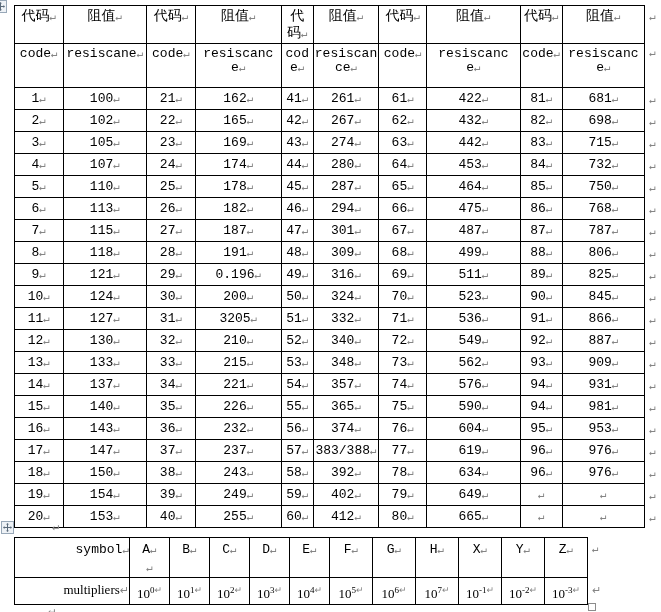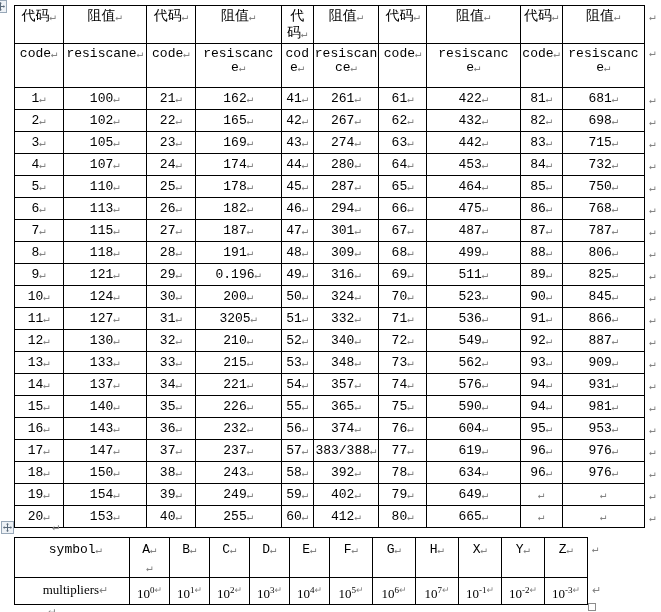--- a/index.html
+++ b/index.html
@@ -20,21 +20,21 @@
   .hdr-cn td { height:37px; font-size:14px; line-height:17px; padding-top:2px; }
   .hdr-en td { height:44px; line-height:14px; padding-top:3px; }
   .data-row td { height:21.3px; line-height:20px; vertical-align:middle; }
 
   
   .symbol-table { position:absolute; left:14px; top:537px; }
   .symbol-table td { border:1px solid #000; font-size:13px; vertical-align:top;
                      text-align:center; white-space:pre-line; overflow:hidden; padding:0; }
   .sym-row td { height:40px; line-height:18px; padding-top:3px; }
   .mul-row td { height:26px; line-height:20px; padding-top:2px;font-family:Liberation Serif, serif; }
-  .symbol-table td.label-cell { text-align:center; padding-left:7px; }
+  .symbol-table td.label-cell { text-align:right; padding-left:7px; }
   sup { font-size:9px; line-height:0; }
 
   
   .mark { color:#858585; font-size:11px; }
   .mark.raised { font-size:9px; vertical-align:super; }
   .stray-mark { position:absolute; color:#858585; font-size:12px; }
 
   
   .table-handle { position:absolute; width:13px; height:13px; background:#eef2f6;
                   border:1px solid #98a8b8; display:flex; align-items:center;

